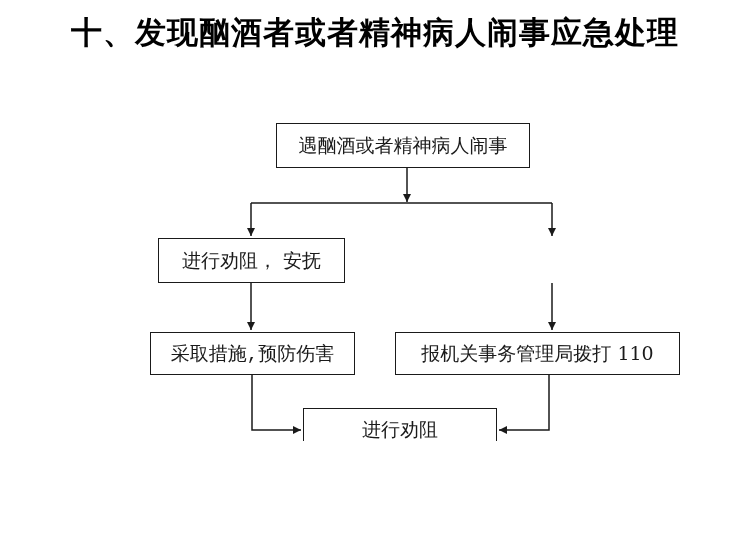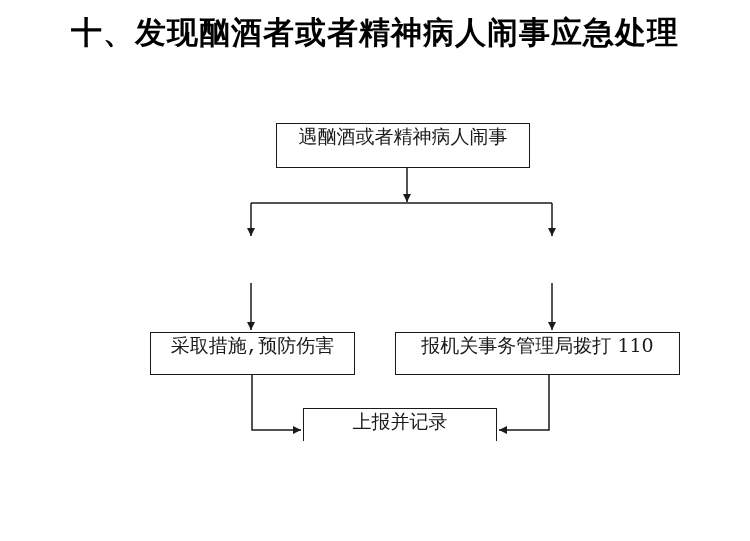--- a/index.html
+++ b/index.html
@@ -35,20 +35,21 @@
     top: 0;
     left: 0;
     width: 750px;
     height: 541px;
   }
   .node {
     position: absolute;
     border: 1.5px solid #1a1a1a;
     background: #ffffff;
     display: flex;
+    align-items: center;
     justify-content: center;
     font-size: 19px;
     white-space: nowrap;
     box-sizing: border-box;
   }
   .node-start          { left: 276px; top: 123px; width: 254px; height: 45px; }
   .node-persuade       { left: 158px; top: 238px; width: 187px; height: 45px; }
   .node-report-property{ left: 462px; top: 238px; width: 181px; height: 45px; }
   .node-take-measures  { left: 150px; top: 332px; width: 205px; height: 43px; font-family: Liberation Mono, monospace; }
   .node-report-bureau  { left: 395px; top: 332px; width: 285px; height: 43px; }
@@ -80,28 +81,31 @@
     <polyline points="252,375 252,430 301,430" fill="none" stroke="#1a1a1a" stroke-width="1.5" marker-end="url(#arrow)"></polyline>
     <polyline points="549,375 549,430 499,430" fill="none" stroke="#1a1a1a" stroke-width="1.5" marker-end="url(#arrow)"></polyline>
 
     <line x1="400" y1="452" x2="400" y2="483" stroke="#1a1a1a" stroke-width="1.5" marker-end="url(#arrow)"></line>
   </svg>
 
   <div class="node node-start">
     <span>遇酗酒或者精神病人闹事</span>
   </div>
 
+  <div class="node node-persuade">
+    <span>进行劝阻， 安抚</span>
+  </div>
 
 
   <div class="node node-take-measures">
     <span>采取措施,预防伤害</span>
   </div>
 
   <div class="node node-report-bureau">
     <span>报机关事务管理局拨打 110</span>
   </div>
 
   <div class="node node-notify-family">
-    <span>上报并记录</span>
+    <span>进行劝阻</span>
   </div>
 
 
 </div>
 
 </body></html>

